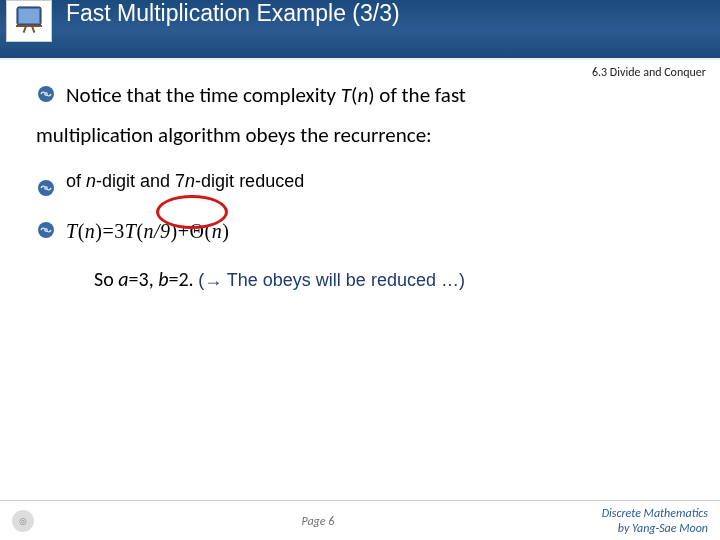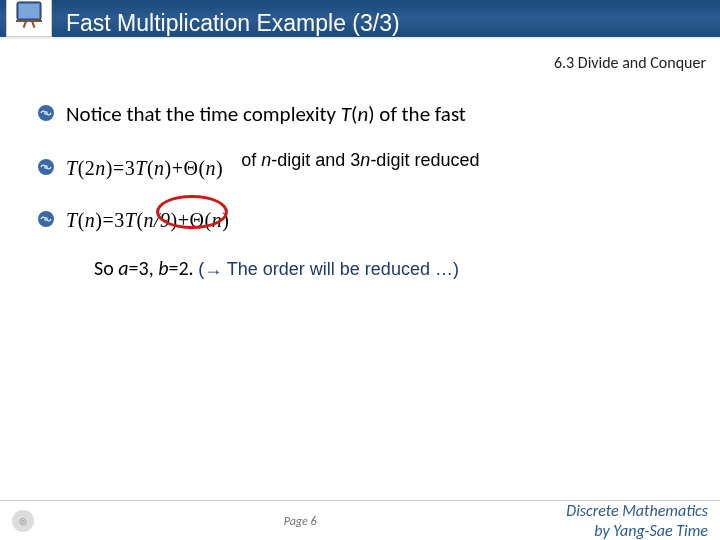--- a/index.html
+++ b/index.html
@@ -4,24 +4,24 @@
 <style>
   * { box-sizing: border-box; margin: 0; padding: 0; }
   body {
     width: 720px; height: 540px;
     font-family: "Calibri", "Trebuchet MS", sans-serif;
     background: #fff;
     position: relative;
     overflow: hidden;
   }
   .header {
-    width: 100%; height: 39px;
+    width: 100%; height: 60px;
     background: linear-gradient(#1b4a7d 0%, #2a5a8f 50%, #1b4a7d 100%);
     display: flex;
-    align-items: flex-end;
+    align-items: flex-start;
     position: relative;
     border-bottom: 2px solid #eee;
   }
   .header-icon {
     width: 46px; height: 42px;
     margin-left: 6px;
     background: #fff;
     border: 1px solid #ccc;
     display: flex; align-items: center; justify-content: center;
   }
@@ -29,31 +29,30 @@
   .title {
     color: #fff;
     font-size: 23px;
     font-weight: 500;
     margin-left: 14px;
     font-family: "Trebuchet MS", sans-serif;
   }
   .section-label {
     position: absolute;
     right: 14px;
-    top: 48px;
-    font-size: 16px;
+    top: 60px;
+    font-size: 12px;
     color: #222;
     padding-top: 5px;
   }
   .content {
     padding: 16px 36px 0 36px;
     font-size: 21px;
     color: #000;
     line-height: 1.9;
-    margin-top: 40px;
   }
   .bullet-row {
     display: flex;
     align-items: flex-start;
     gap: 10px;
     margin-bottom: 2px;
   }
   .bullet-row.spaced { margin-top: 14px; }
   .bullet {
     width: 20px; height: 20px;
@@ -99,21 +98,21 @@
     border-radius: 50%;
     background: #ddd;
     display: flex; align-items: center; justify-content: center;
     font-size: 9px; color: #888;
   }
   .footer-center { color: #737373; font-style: italic; }
   .footer-right {
     font-style: italic;
     color: #2a5a8f;
     text-align: right;
-    font-size: 16px;
+    font-size: 12px;
     line-height: 1.2;
   }
 </style>
 </head>
 <body>
 
 <div class="header">
   <div class="header-icon">
     <svg viewBox="0 0 36 36">
       <rect x="6" y="4" width="24" height="18" rx="2" fill="#4a7ab5" stroke="#224" stroke-width="1"></rect>
@@ -133,38 +132,38 @@
   <div class="bullet-row">
     <span class="bullet">
       <svg viewBox="0 0 18 18">
           <circle cx="9" cy="9" r="8" fill="#3a6aa5"></circle>
           <path d="M4 9 Q 6 5 9 9 Q 12 13 14 9" stroke="#fff" stroke-width="1.2" fill="none"></path>
           <circle cx="9" cy="9" r="2" fill="#bcd"></circle>
         </svg>
     </span>
     <div>
       <span>Notice that the time complexity </span><span class="italic">T</span><span>(</span><span class="italic">n</span><span>)</span><span> of the fast</span>
+      <div class="indent-cont" style="margin-left:-30px;">
+        <span>multiplication algorithm obeys the recurrence:</span>
+      </div>
     </div>
   </div>
 
   <div class="bullet-row spaced" style="position:relative;">
     <span class="bullet">
       <svg viewBox="0 0 18 18">
           <circle cx="9" cy="9" r="8" fill="#3a6aa5"></circle>
           <path d="M4 9 Q 6 5 9 9 Q 12 13 14 9" stroke="#fff" stroke-width="1.2" fill="none"></path>
           <circle cx="9" cy="9" r="2" fill="#bcd"></circle>
         </svg>
     </span>
     <div class="row-flex">
-      <div class="formula">
-        <span>T</span><span class="op">(2</span><span>n</span><span class="op">)=3</span><span>T</span><span class="op">(</span><span>n</span><span class="op">)+Θ(</span><span>n</span><span class="op">)</span>
-      </div>
       <div class="annot">
         <div>
-          <span>of </span><span class="italic">n</span><span>-digit and 3</span><span class="italic">n</span><span>-digit reduced</span>
+          <span>of </span><span class="italic">n</span><span>-digit and 7</span><span class="italic">n</span><span>-digit reduced</span>
         </div>
       </div>
     </div>
   </div>
   <div class="circle-annot"></div>
 
 
   <div class="bullet-row spaced">
     <span class="bullet">
       <svg viewBox="0 0 18 18">
@@ -172,25 +171,25 @@
           <path d="M4 9 Q 6 5 9 9 Q 12 13 14 9" stroke="#fff" stroke-width="1.2" fill="none"></path>
           <circle cx="9" cy="9" r="2" fill="#bcd"></circle>
         </svg>
     </span>
     <div class="formula">
       <span>T</span><span class="op">(</span><span>n</span><span class="op">)=3</span><span>T</span><span class="op">(</span><span>n/9</span><span class="op">)+Θ(</span><span>n</span><span class="op">)</span>
     </div>
   </div>
 
   <div class="indent2" style="margin-top:10px; font-size:20px;">
-    <span>So </span><span class="italic">a</span><span>=3, </span><span class="italic">b</span><span>=2.  </span><span class="navy reduced">(→ The order will be reduced …)</span>
+    <span>So </span><span class="italic">a</span><span>=3, </span><span class="italic">b</span><span>=2.  </span><span class="navy reduced">(→ The obeys will be reduced …)</span>
   </div>
 
 </div>
 
 <div class="footer">
   <div class="footer-logo">◎</div>
   <div class="footer-center">Page 6</div>
   <div class="footer-right">
     <div>Discrete Mathematics</div>
-    <div>by Yang-Sae Time</div>
+    <div>by Yang-Sae Moon</div>
   </div>
 </div>
 
 </body></html>

